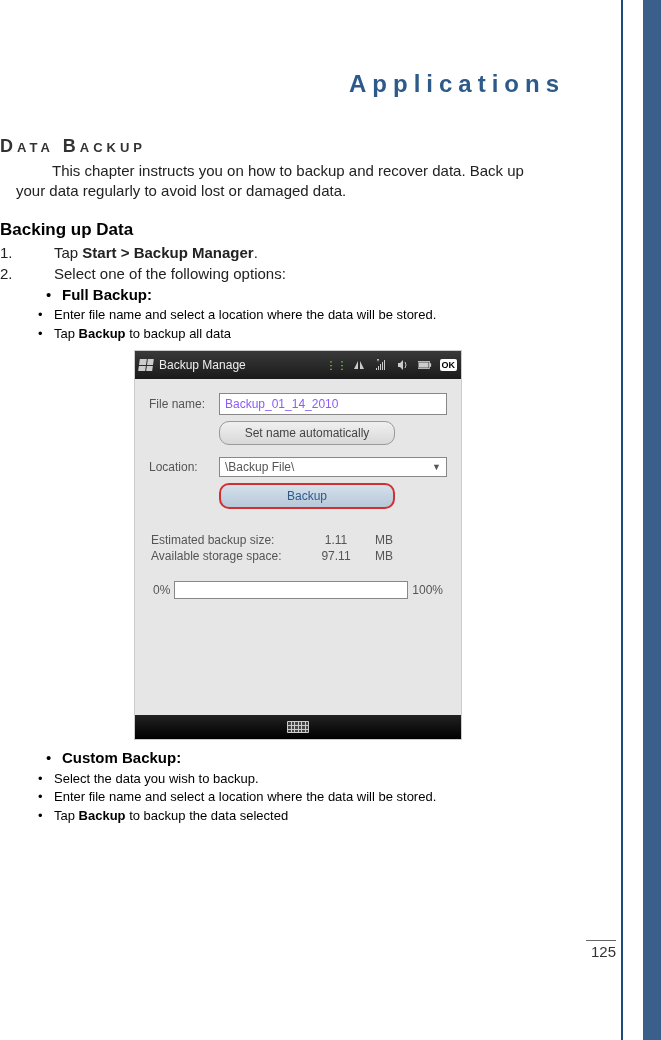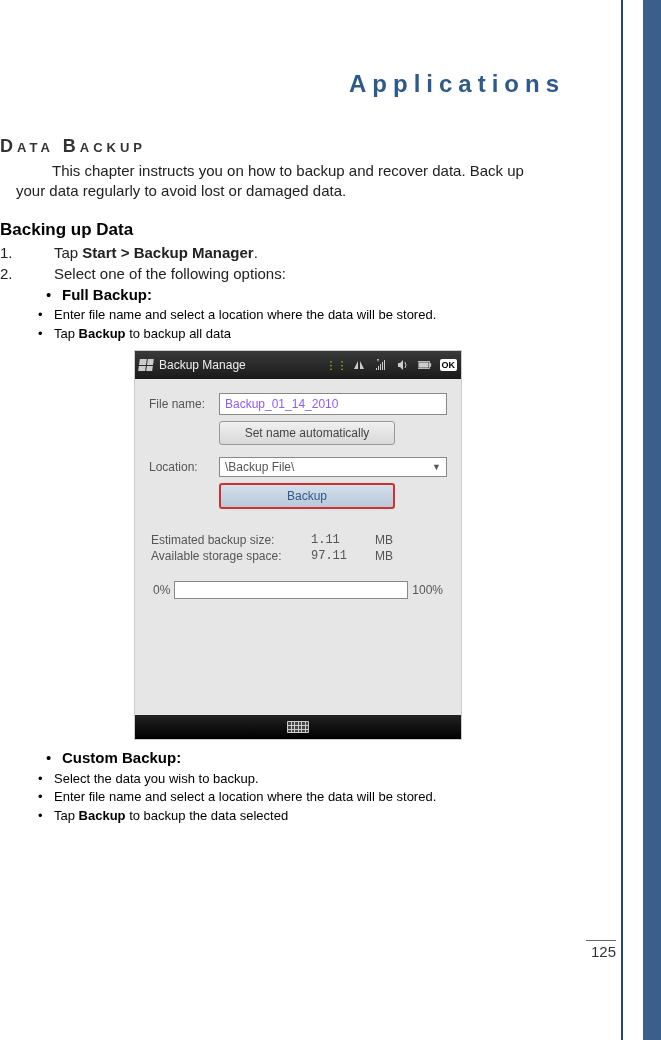--- a/index.html
+++ b/index.html
@@ -233,21 +233,21 @@
       justify-content: space-between;
       align-items: center;
     }
     .ds-select .arrow {
       font-size: 9px;
       color: #555;
     }
     .ds-button {
       background: linear-gradient(#f0f0f0, #d8d8d8);
       border: 1px solid #999;
-      border-radius: 3px;
+      border-radius: 10px;
       padding: 4px 0;
       text-align: center;
       font-size: 12px;
       color: #444;
       width: 176px;
       margin-left: 70px;
       margin-bottom: 12px;
     }
     .ds-button.highlighted {
       border: 2px solid #d03030;
@@ -257,21 +257,21 @@
     .ds-stats {
       font-size: 12px;
       color: #555;
       margin: 24px 2px 18px;
     }
     .ds-stats-row {
       display: flex;
       margin-bottom: 2px;
     }
     .ds-stats-label { width: 160px; }
-    .ds-stats-val { width: 50px; text-align: left; margin-right: 14px; font-family: Liberation Mono, monospace; }
+    .ds-stats-val { width: 50px; text-align: center; margin-right: 14px; }
     .ds-stats-unit { }
     .ds-progress-wrap {
       display: flex;
       align-items: center;
       gap: 4px;
       padding: 0 4px;
     }
     .ds-progress-wrap .pct {
       font-size: 12px;
       color: #555;

